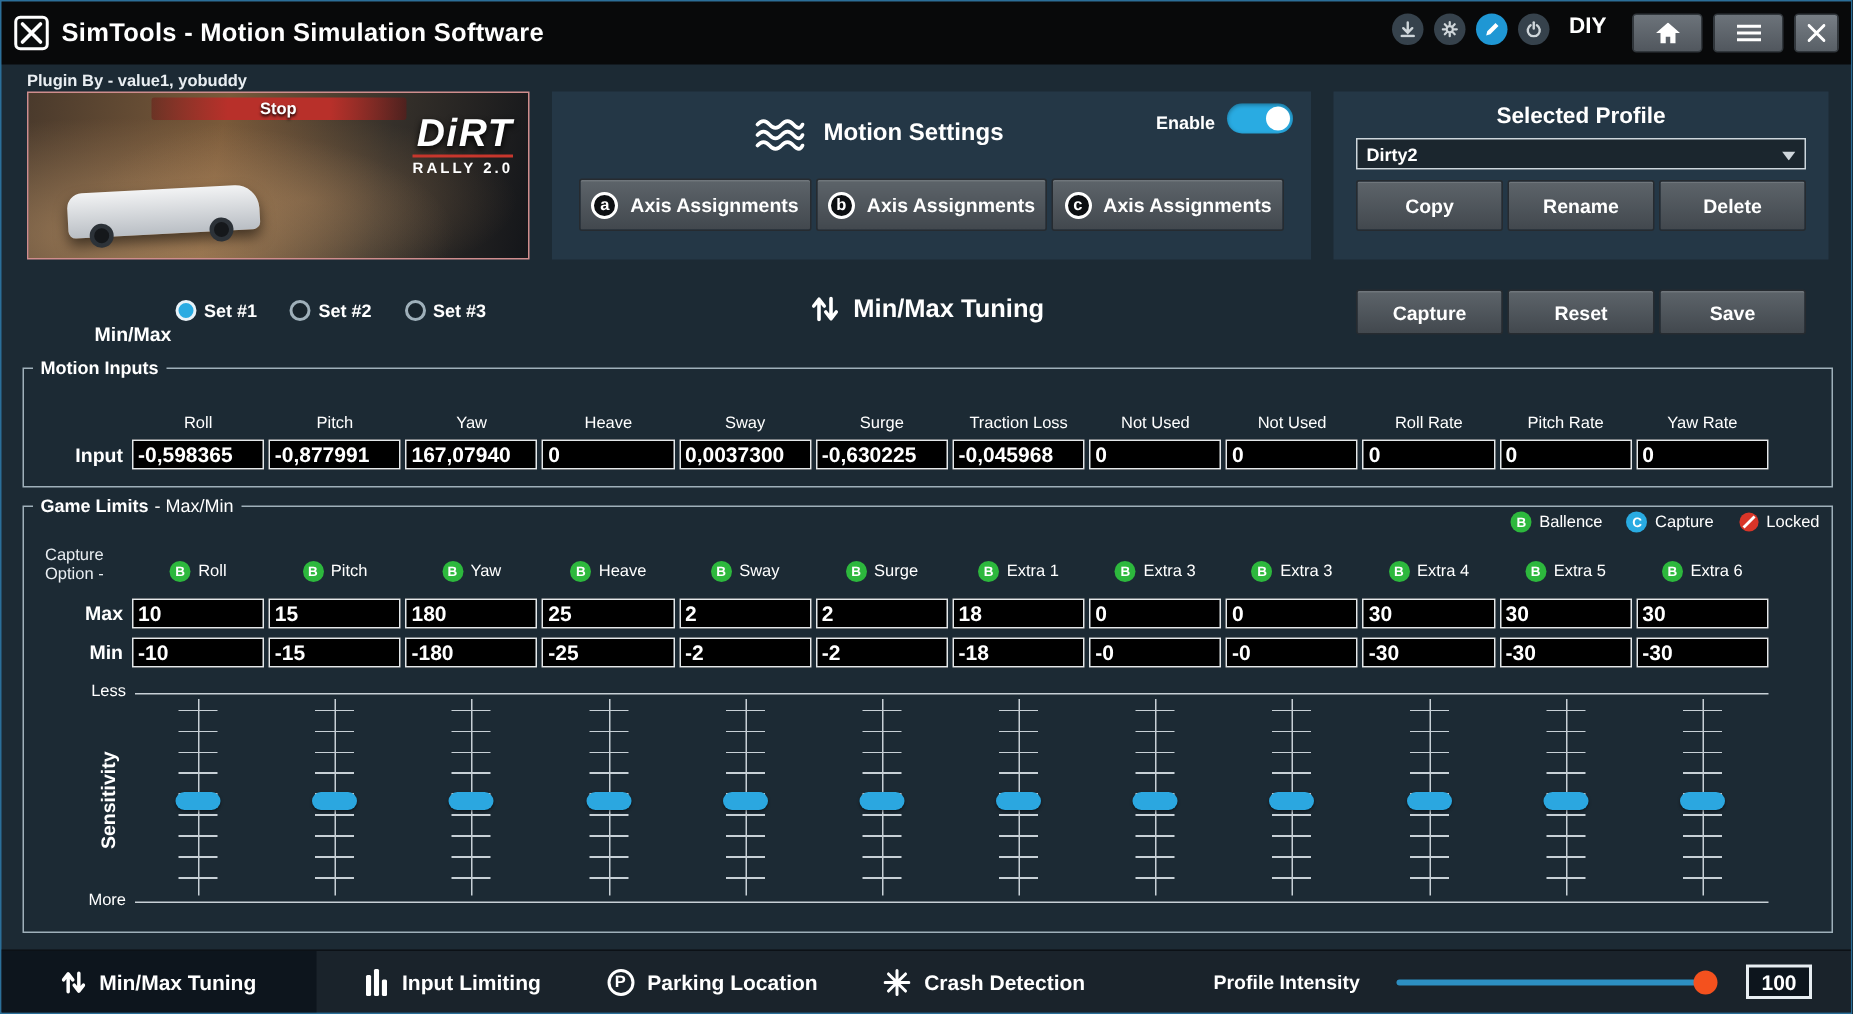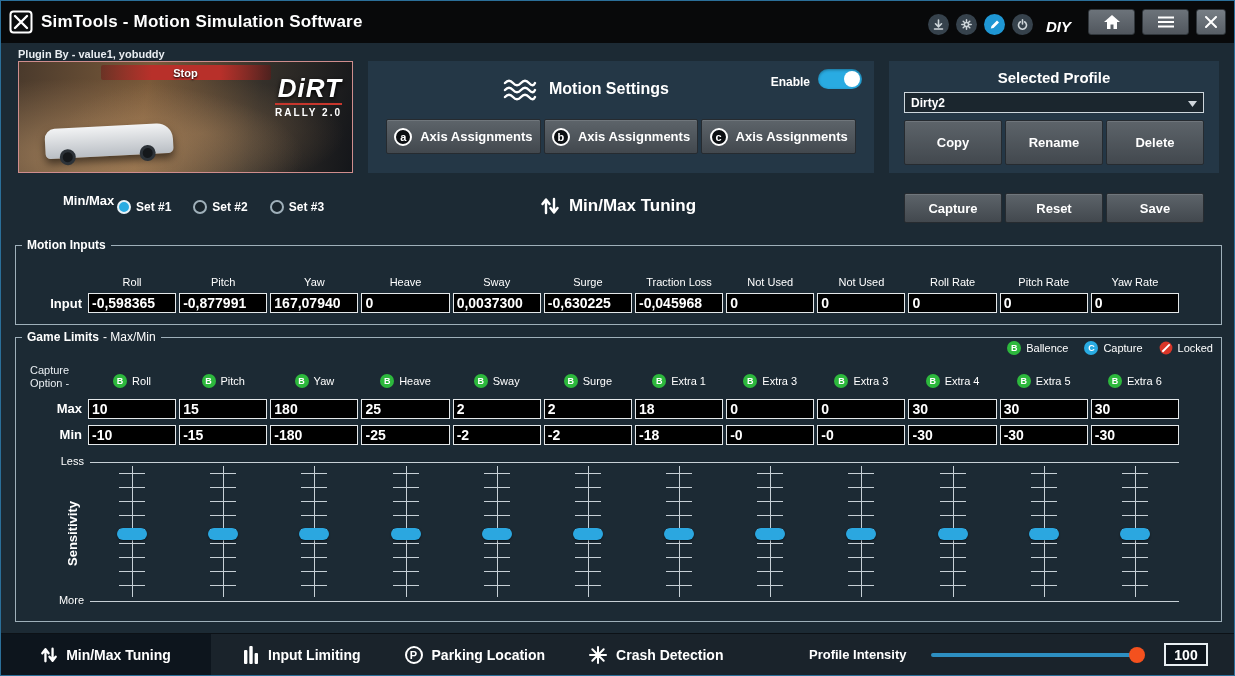--- a/index.html
+++ b/index.html
@@ -5,21 +5,21 @@
   * { margin:0; padding:0; box-sizing:border-box; }
   body { background:#000; font-family:"Liberation Sans", sans-serif; }
   .win { position:relative; width:1235px; height:676px; background:#1c2a34; color:#fff;
          overflow:hidden; border:1px solid #2b6f99; font-family:"Liberation Sans", sans-serif; }
 
   
   .titlebar { position:absolute; top:0; left:0; right:0; height:42px; background:#08090a;
               display:flex; align-items:center; padding:0 8px; gap:8px; }
   .logo { width:24px; height:24px; flex:0 0 auto; }
   .title { font-size:17px; font-weight:bold; letter-spacing:.2px; }
-  .tb-right { margin-left:auto; display:flex; align-items:flex-end; gap:7px;font-style:italic; }
+  .tb-right { margin-left:auto; display:flex; align-items:flex-start; gap:7px; }
   .tb-circle { width:21px; height:21px; border-radius:50%; background:#36424c;
                display:flex; align-items:center; justify-content:center; cursor:pointer; }
   .tb-circle.blue { background:#1f97d4; }
   .tb-btn { width:47px; height:26px; border-radius:3px; border:1px solid #31373c;
             background:linear-gradient(#6c737a,#51575e); display:flex; align-items:center;
             justify-content:center; cursor:pointer; }
   .tb-close { width:30px; height:26px; border-radius:3px; border:1px solid #31373c;
               background:linear-gradient(#777e85,#585f66); display:flex; align-items:center;
               justify-content:center; cursor:pointer; }
   .diy { font-size:15px; font-weight:bold; margin:0 10px 0 6px; }
@@ -64,24 +64,24 @@
   .btn { flex:1; background:linear-gradient(#5d646a,#42484e); border:1px solid #262b30; border-radius:2px;
          color:#fff; font-weight:bold; font-size:13px; font-family:inherit; display:flex; align-items:center;
          justify-content:center; gap:8px; cursor:pointer; box-shadow:inset 0 1px 0 rgba(255,255,255,.12); }
   .cletter { width:18px; height:18px; border-radius:50%; background:#0c0f12; border:2px solid #fff;
              display:flex; align-items:center; justify-content:center; font-size:11px; font-weight:bold; }
   .pp-title { position:absolute; top:8px; left:0; right:0; text-align:center; font-size:15px; font-weight:bold; }
   .select { position:absolute; left:15px; top:31px; width:300px; height:21px; background:#1b262e;
             border:1px solid #cdd6dc; display:flex; align-items:center; padding:0 6px; font-size:12px;
             font-weight:bold; cursor:pointer; }
   .caret { margin-left:auto; }
-  .pp-btns { position:absolute; left:15px; right:15px; top:59px; height:45px; display:flex; gap:3px; }
-
-  
-  .mm-label { position:absolute; left:62px; top:192px; font-size:13px; font-weight:bold; }
+  .pp-btns { position:absolute; left:15px; right:15px; top:59px; height:34px; display:flex; gap:3px; }
+
+  
+  .mm-label { position:absolute; left:62px; top:214px; font-size:13px; font-weight:bold; }
   .radios { position:absolute; left:116px; top:199px; display:flex; gap:22px; align-items:center; }
   .radio { display:flex; align-items:center; gap:5px; cursor:pointer; }
   .rdot { width:14px; height:14px; border-radius:50%; border:2px solid #9fb0ba; background:#18242c; }
   .rdot.sel { background:#29abe2; border-color:#e8f2f8; }
   .rlbl { font-size:12px; font-weight:bold; }
   .mm-heading { position:absolute; left:0; width:1235px; top:195px; display:flex; justify-content:center;
                 align-items:center; gap:10px; font-size:17px; font-weight:bold; pointer-events:none; }
   .actions { position:absolute; left:903px; top:192px; width:300px; height:30px; display:flex; gap:3px; }
 
   

